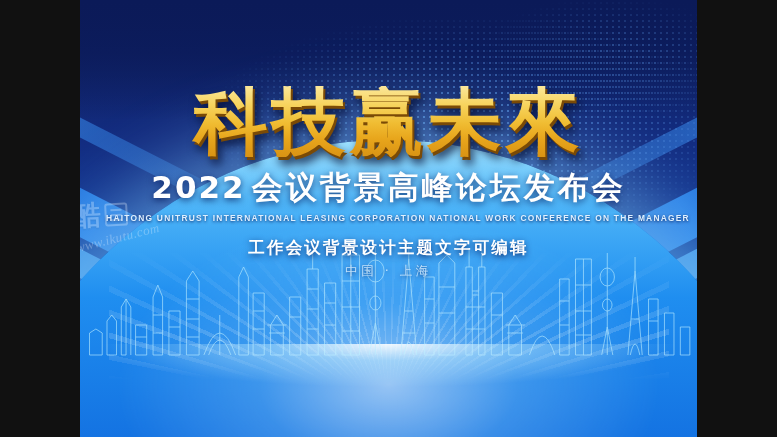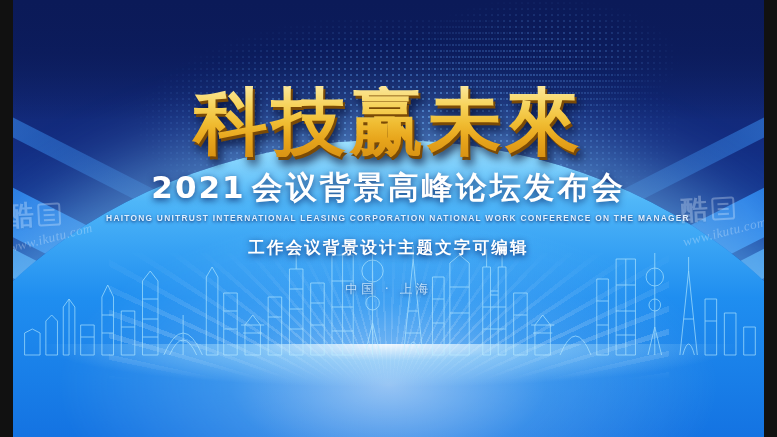--- a/index.html
+++ b/index.html
@@ -1,21 +1,21 @@
 <!DOCTYPE html>
 <html><head>
 <meta charset="utf-8">
 <style>
   * { margin:0; padding:0; box-sizing:border-box; }
   html,body { background:#111; }
   body { display:flex; align-items:center; justify-content:center; }
 
   .poster{
     position:relative;
-    width:751px; height:437px;
+    width:617px; height:437px;
     overflow:hidden;
     font-family:"Liberation Sans","DejaVu Sans",sans-serif;
     background:
       radial-gradient(ellipse 120% 70% at 50% 108%, #7fd4ff 0%, #38a8f5 16%, #1773e0 32%, #0f4cc0 48%, rgba(12,40,150,0) 72%),
       linear-gradient(180deg,#0c1c5e 0%,#10256e 16%,#132c80 32%,#123591 46%,#0f47ad 60%,#0f5ccb 72%,#1277de 82%,#2a9cf0 92%,#5ec2fa 100%);
   }
 
   
   .dotgrid{
     position:absolute; left:95px; top:18px; width:600px; height:215px;
@@ -133,21 +133,21 @@
   }
 
   .tagline{
     margin-top:14px;
     font-size:16.5px; letter-spacing:2.2px; color:#ffffff; font-weight:700;
     font-family:"DejaVu Sans","Liberation Sans",sans-serif;
     text-shadow:0 2px 6px rgba(5,25,90,.85);
   }
 
   .place{
-    margin-top:22px;
+    margin-top:4px;
     font-size:12.5px; letter-spacing:3.5px; color:#bfe0fb; font-weight:400;
     font-family:"DejaVu Sans","Liberation Sans",sans-serif;
     text-shadow:0 1px 4px rgba(5,25,90,.7);
   }
 
   
   .wm{ position:absolute; pointer-events:none; user-select:none; opacity:.30; }
   .wm .logo{
     font-family:"DejaVu Sans","Liberation Sans",sans-serif;
     font-size:27px; font-weight:700; color:#eaf4ff; letter-spacing:1px;
@@ -302,21 +302,21 @@
         <path d="M736 118 L736 76 L748 76 L748 118 Z"></path>
         <path d="M756 118 L756 90 L768 90 L768 118 Z"></path>
       </g>
     </svg>
   </div>
 
   <div class="content">
     <div class="title">科技赢未來</div>
 
     <div class="subtitle">
-      <span class="yr">2021</span><span>会议背景高峰论坛发布会</span>
+      <span class="yr">2022</span><span>会议背景高峰论坛发布会</span>
     </div>
 
     <div class="eng">HAITONG UNITRUST INTERNATIONAL LEASING CORPORATION NATIONAL WORK CONFERENCE ON THE MANAGER</div>
 
     <div class="tagline">工作会议背景设计主题文字可编辑</div>
 
     <div class="place">中国 · 上海</div>
   </div>
 
   <div class="wm wm-left">

